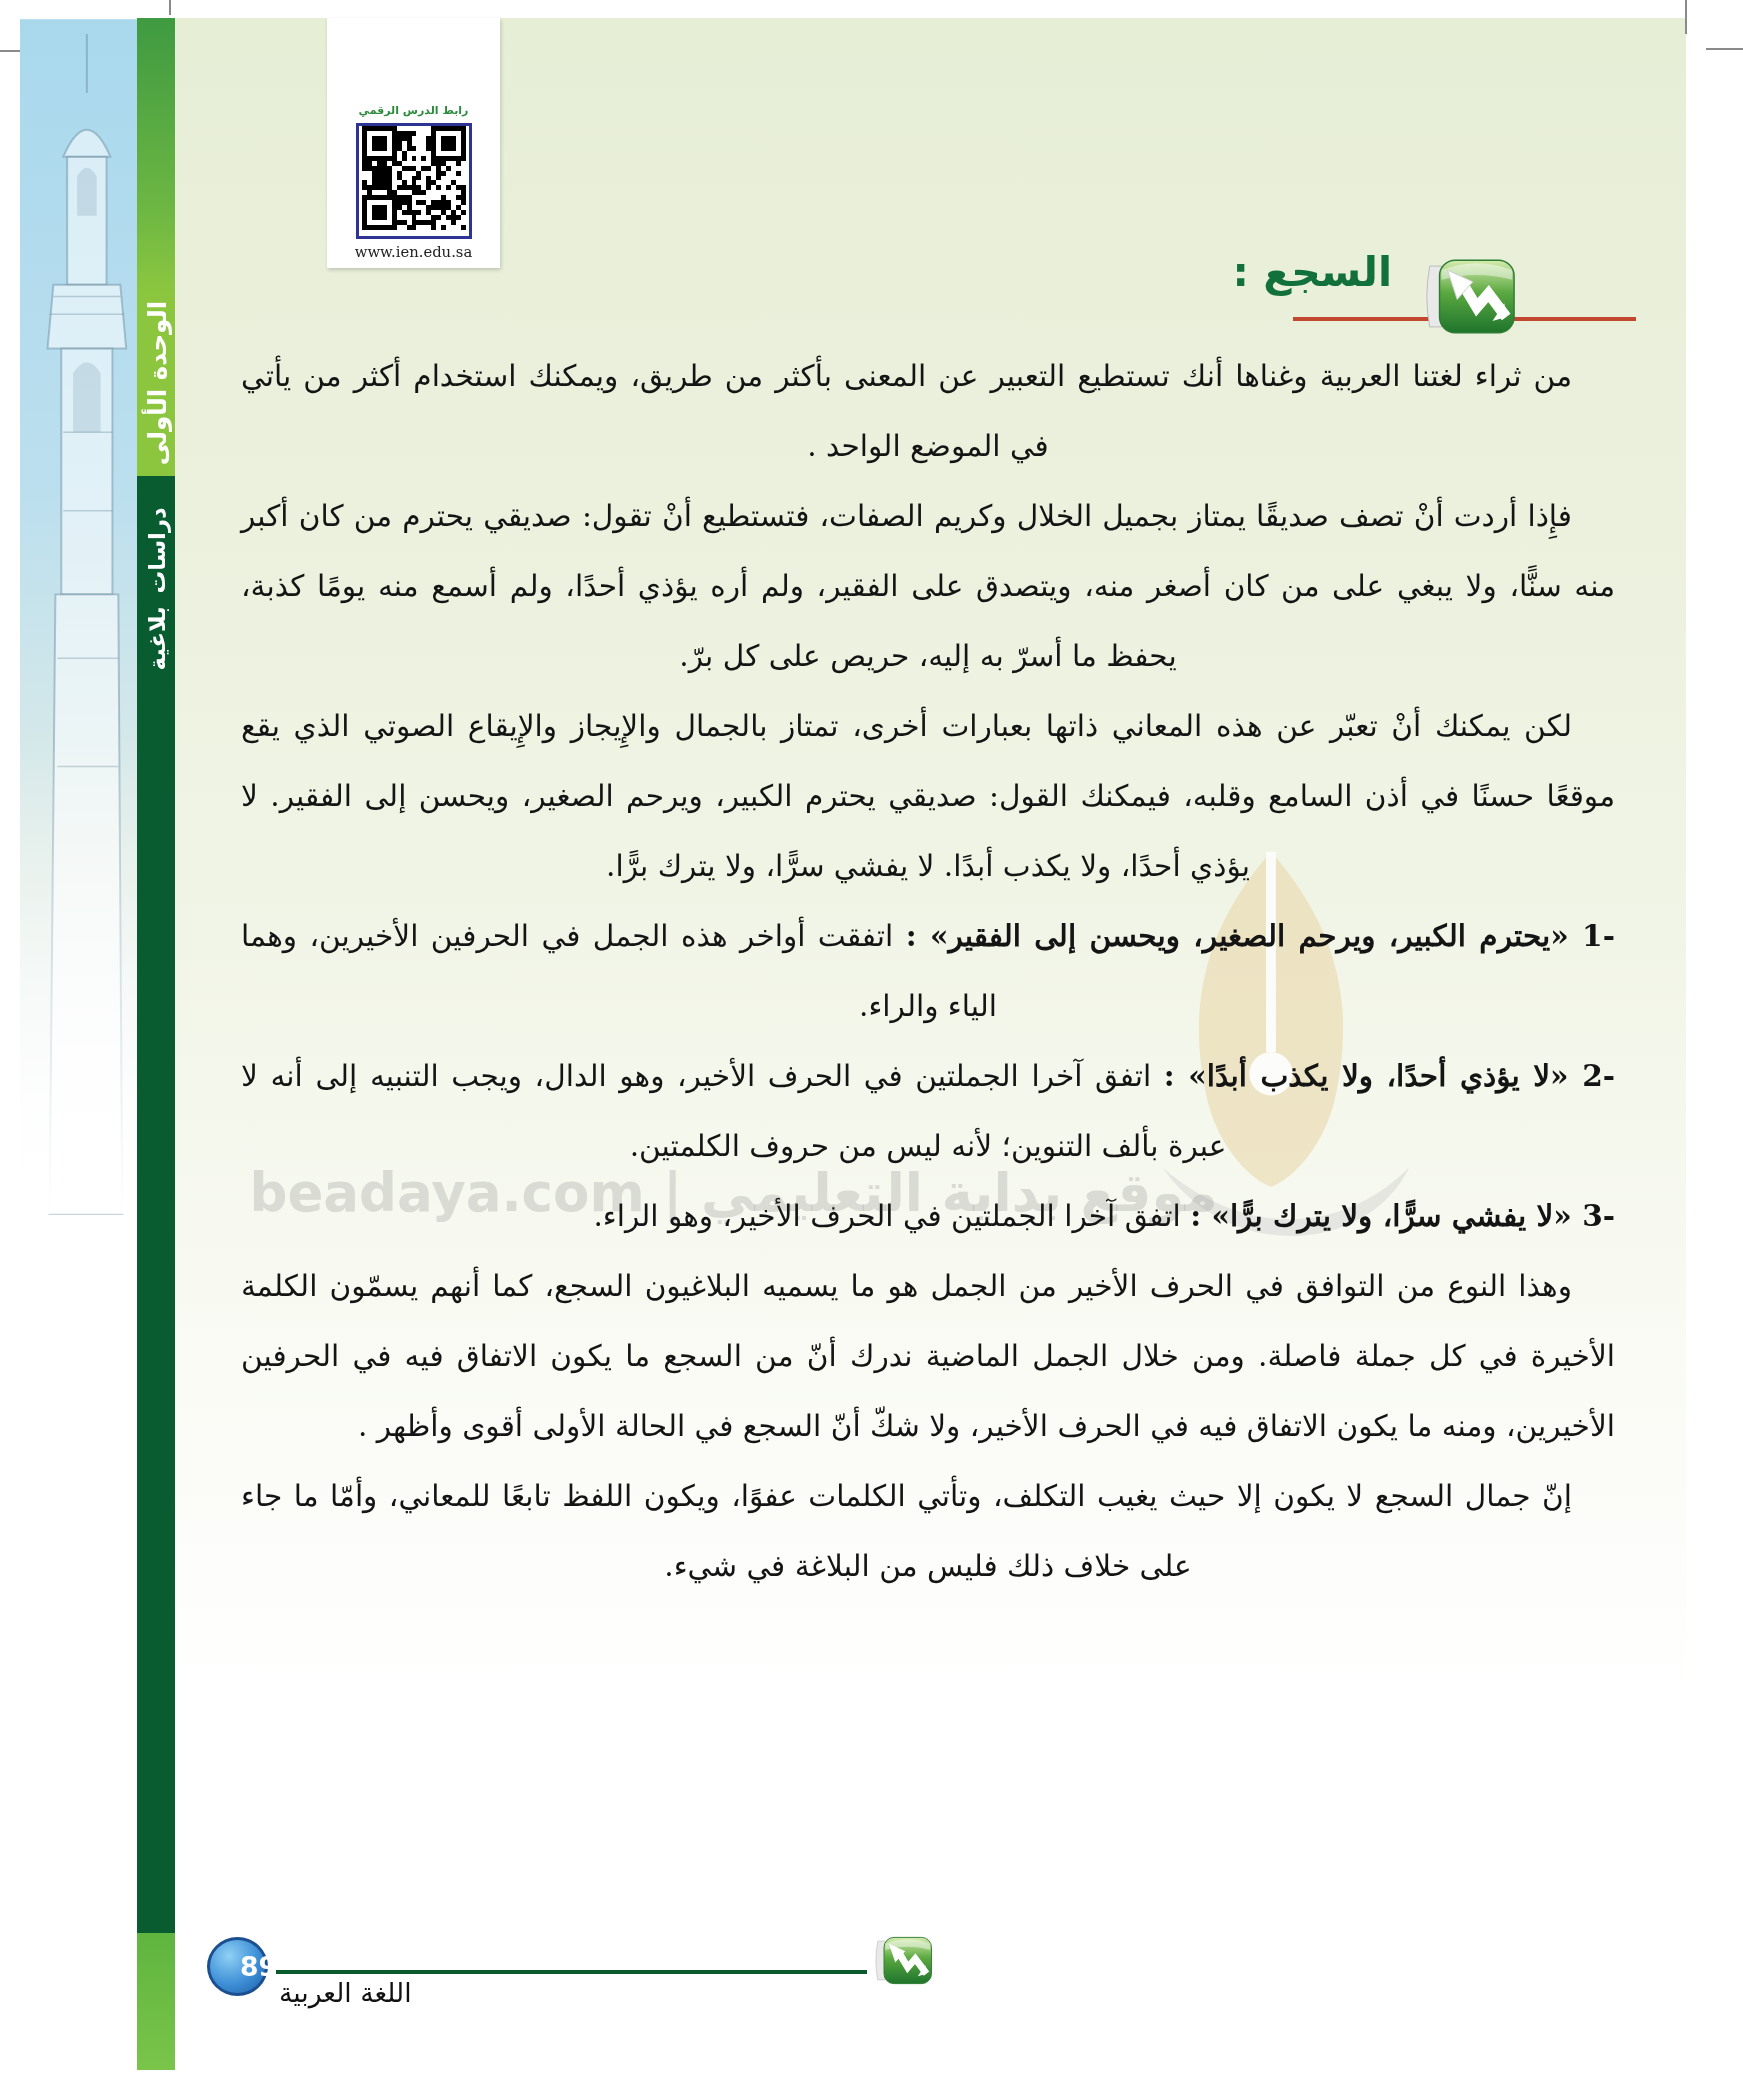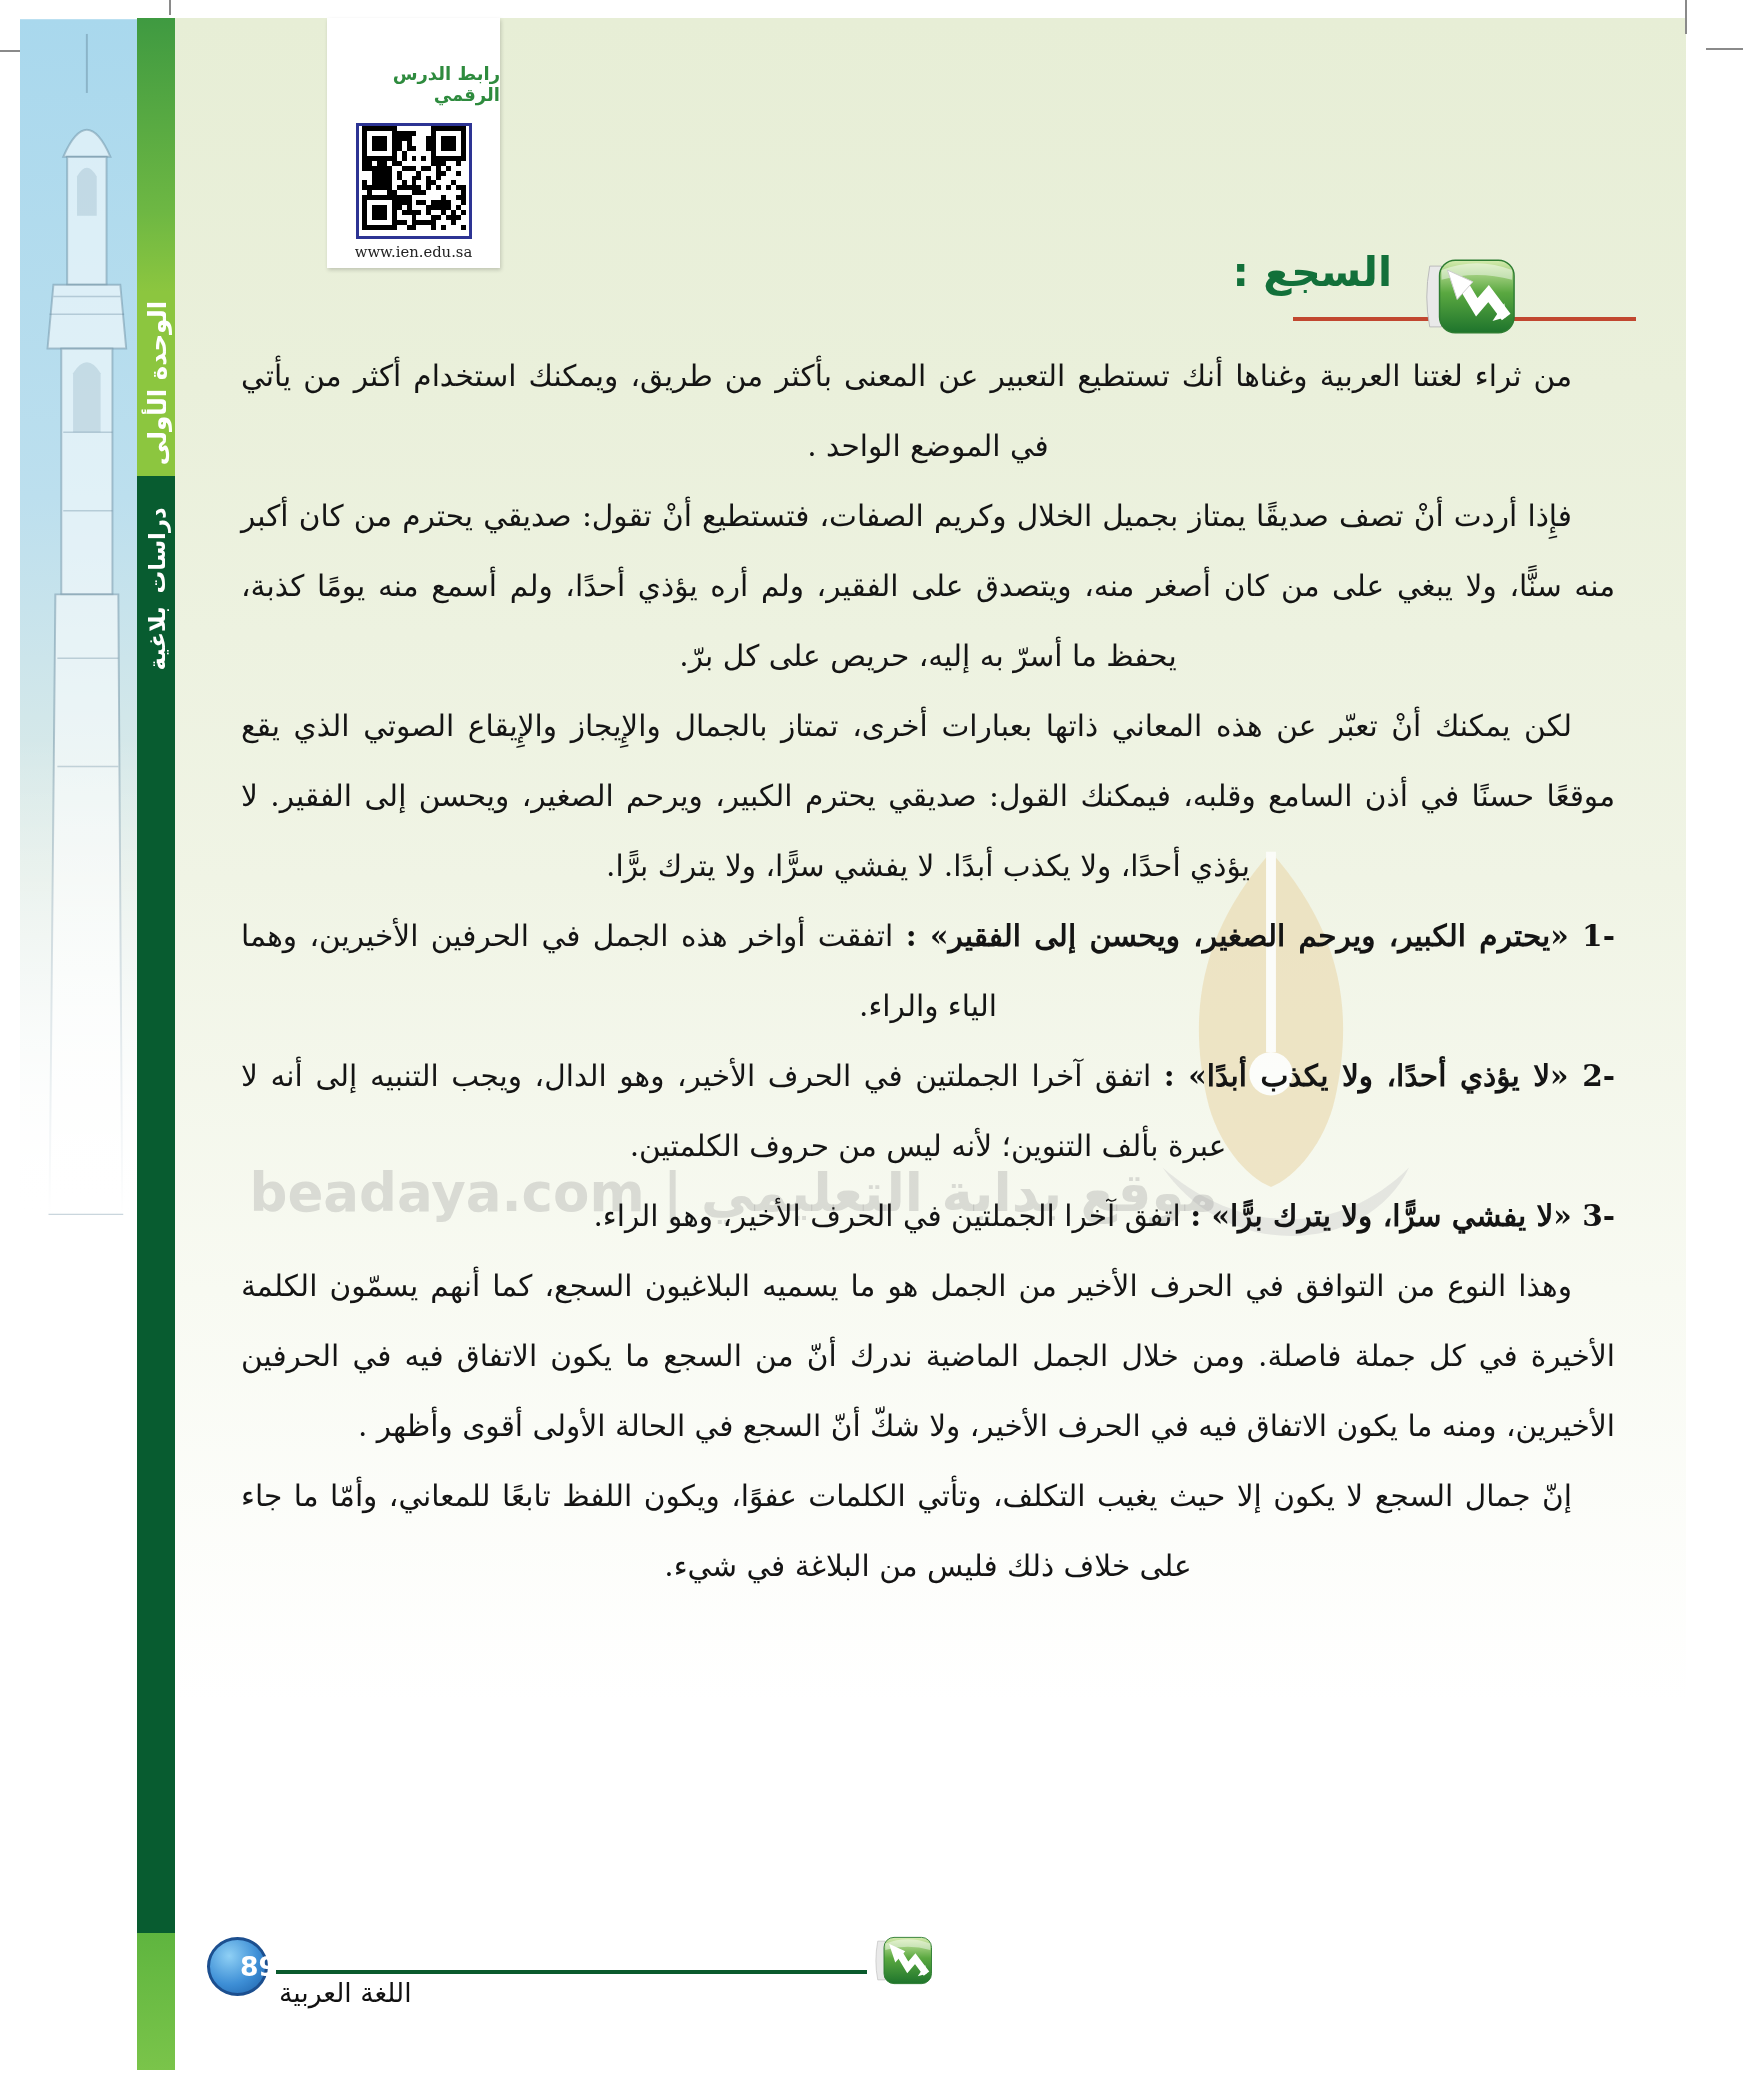--- a/index.html
+++ b/index.html
@@ -18,21 +18,21 @@
   .strip.section{top:476px;height:1457px;background:#085C30;}
   .strip.bottom{top:1933px;height:137px;background:linear-gradient(180deg,#5FB53F,#7AC44A);}
   .v-label{position:absolute;white-space:nowrap;color:#fff;font-weight:bold;
     transform:translate(-50%,-50%) rotate(-90deg);letter-spacing:1px;}
   
   .crop{position:absolute;background:#8a8a8a;}
   
   .qr-card{position:absolute;left:327px;top:17.7px;width:173px;height:250px;background:#fff;
     box-shadow:1px 2px 3.9px rgba(0,0,0,.18);display:flex;flex-direction:column;
     align-items:center;justify-content:flex-end;padding-bottom:7.9px;box-sizing:border-box;}
-  .qr-title{color:#2E8B3E;font-weight:bold;font-size:18px;margin-bottom:18px;direction:rtl;}
+  .qr-title{color:#2E8B3E;font-weight:bold;font-size:11px;margin-bottom:6px;direction:rtl;}
   .qr-frame{border:3px solid #2D3494;width:110px;height:110px;background:#fff;}
   .qr-url{font-family:"DejaVu Serif","Liberation Serif",serif;font-size:14.8px;color:#222;margin-top:3.9px;}
   
   .lesson-title{position:absolute;right:352px;top:252px;font-size:41px;font-weight:bold;
     color:#12703A;direction:rtl;white-space:nowrap;line-height:1;z-index:3;}
   .title-underline{position:absolute;left:1293px;top:317px;width:343px;height:3.9px;background:#C1472F;z-index:2;}
   .lesson-icon{position:absolute;left:1416px;top:256px;z-index:3;}
   
   .text-col{position:absolute;left:241px;top:341px;width:1374px;direction:rtl;z-index:2;
     font-family:"DejaVu Serif","Liberation Serif",serif;font-size:29.6px;line-height:70px;color:#141414;}

